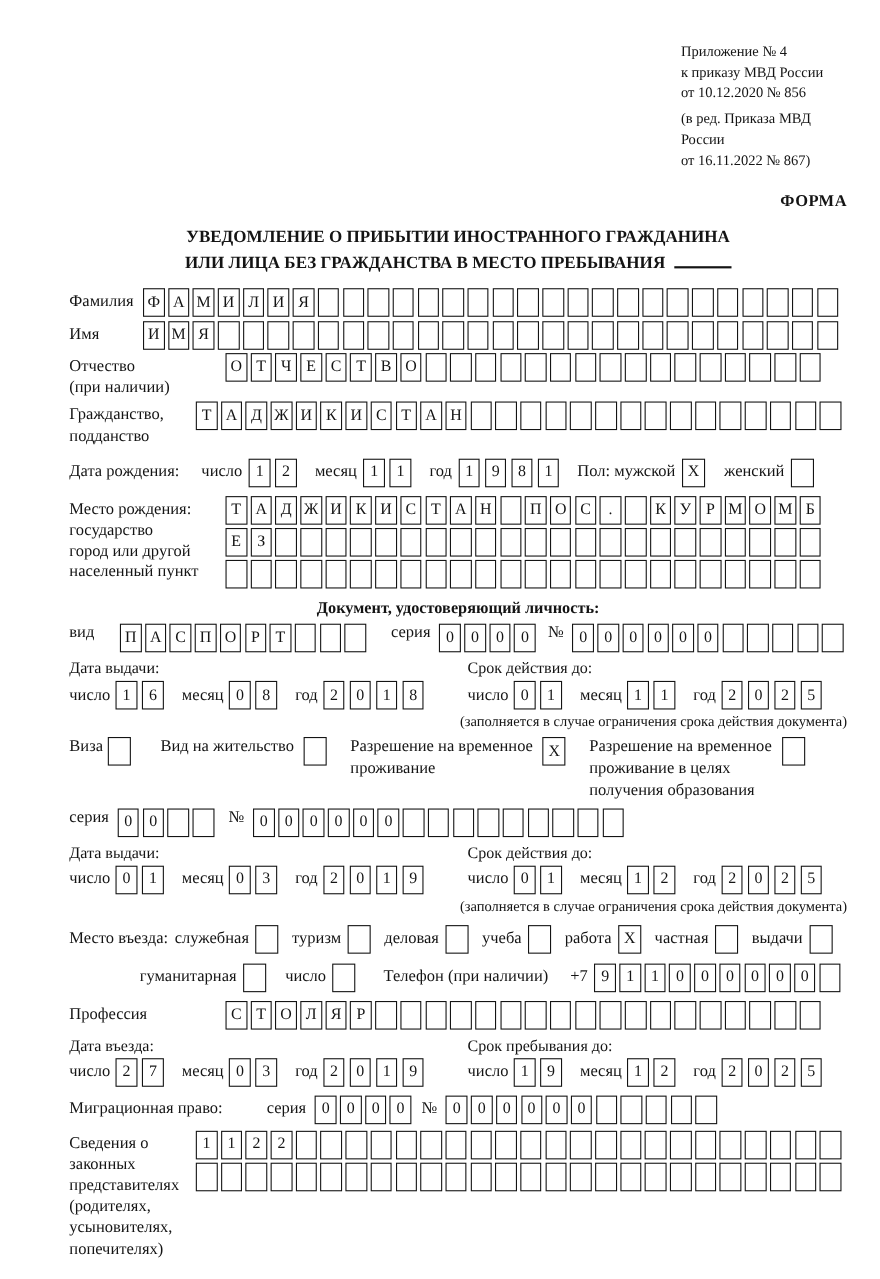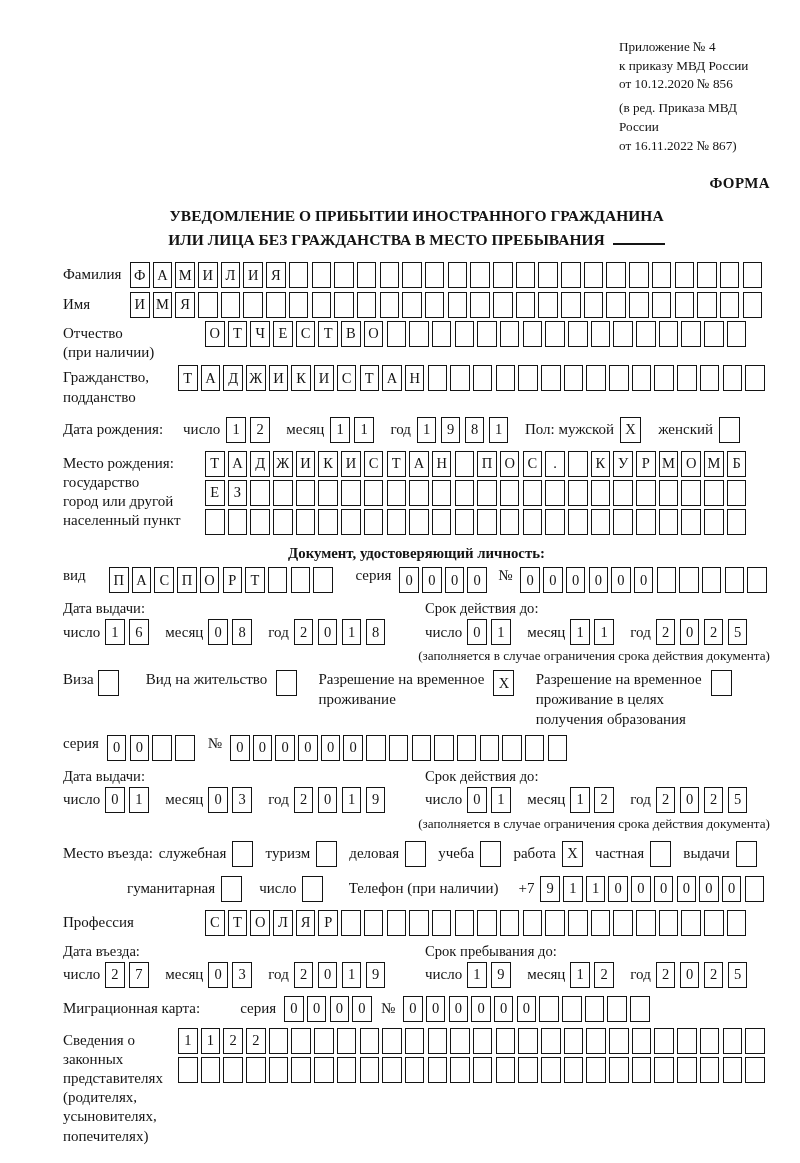--- a/index.html
+++ b/index.html
@@ -660,21 +660,21 @@
               <span class="cell">0</span>
               <span class="cell">2</span>
               <span class="cell">5</span>
             </span>
         </div>
       </div>
     </div>
   </div>
 
   <div class="migrow">
-    <span class="lbl" style="margin-right:40px;">Миграционная карта:</span>
+    <span class="lbl" style="margin-right:40px;">Миграционная право:</span>
     <span class="lbl">серия</span>
     <span class="grid">
         <span class="cell">0</span>
         <span class="cell">0</span>
         <span class="cell">0</span>
         <span class="cell">0</span>
       </span>
     <span class="lbl" style="margin-left:6px;">№</span>
     <span class="grid">
         <span class="cell">0</span>

